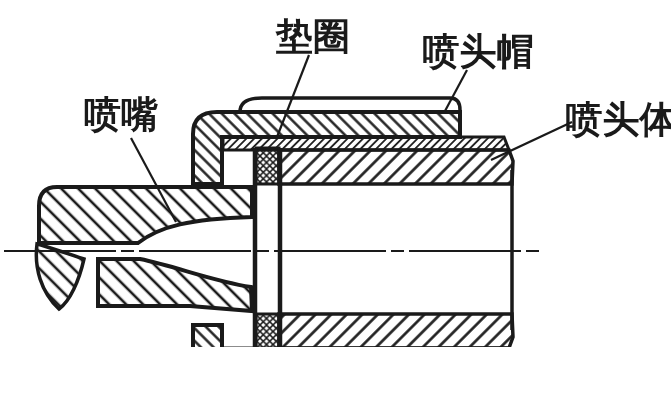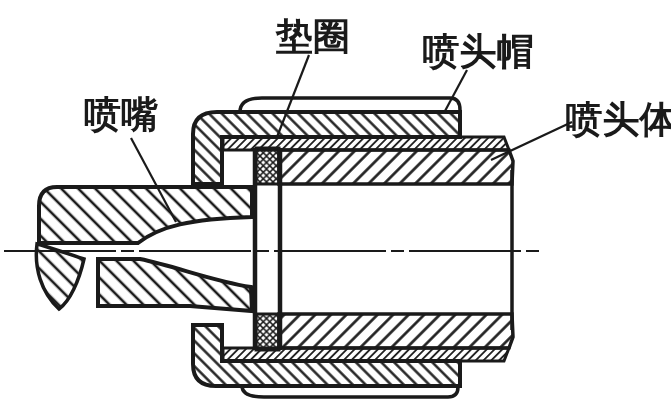--- a/index.html
+++ b/index.html
@@ -1,16 +1,16 @@
 <!DOCTYPE html>
 <html><head>
 <meta charset="utf-8">
 <style>
   html,body{margin:0;padding:0;background:#ffffff;}
-  .stage{position:relative;width:671px;height:413px;background:#ffffff;overflow:hidden;}
+  .stage{position:relative;width:671px;height:347px;background:#ffffff;overflow:hidden;}
   svg{display:block;}
   text.part-label{
     font-family:"Liberation Serif","DejaVu Serif",serif;
     font-weight:700;
     font-size:37px;
     fill:#1a1a1a;
   }
 </style>
 </head>
 <body>

